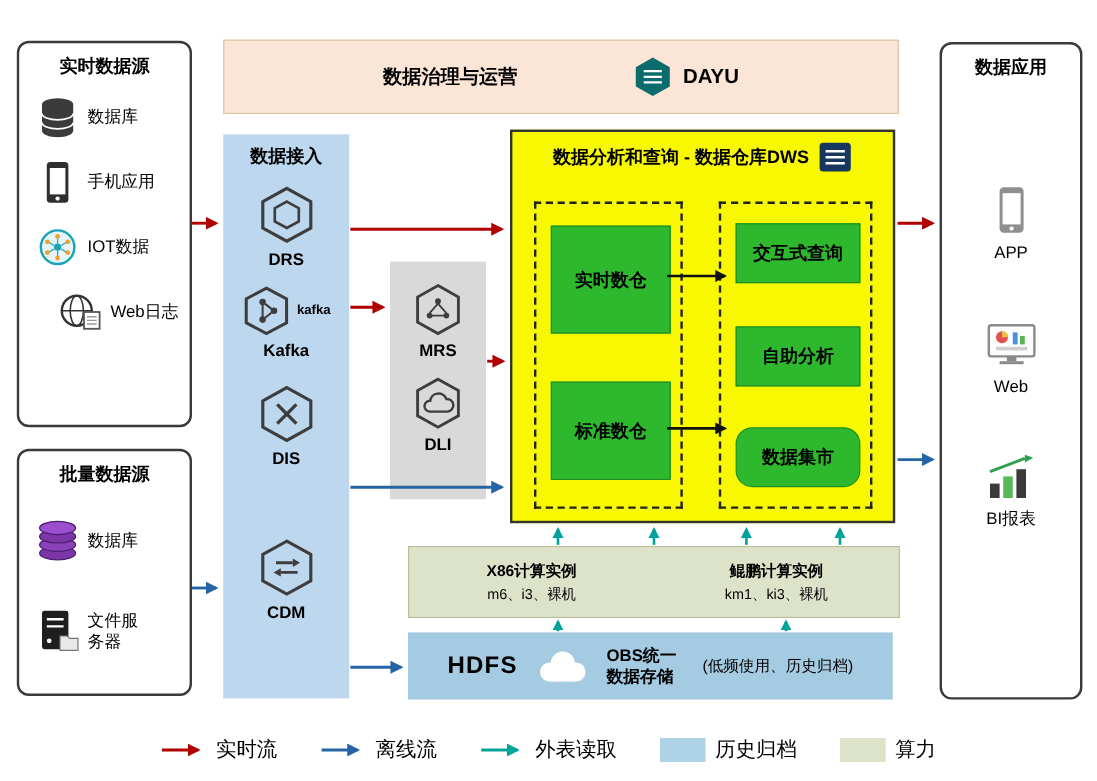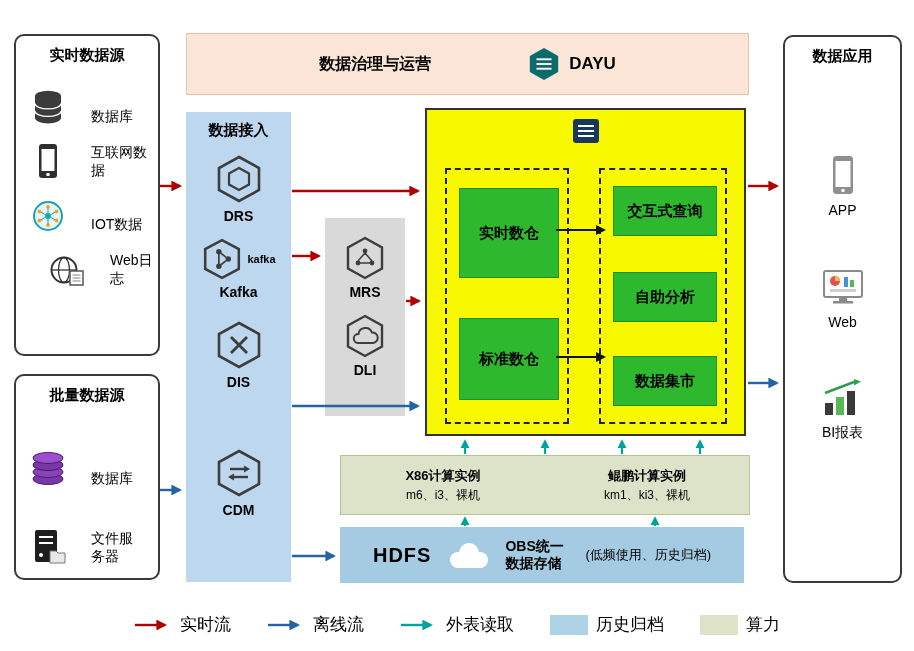--- a/index.html
+++ b/index.html
@@ -1,21 +1,21 @@
 <!DOCTYPE html>
 <html><head>
 <meta charset="utf-8">
 <style>
   html,body{margin:0;padding:0;background:#fff;}
   body{font-family:"Liberation Sans","DejaVu Sans",sans-serif;color:#000;}
   #stage{position:relative;width:914px;height:651px;background:#fff;overflow:hidden;}
   .abs{position:absolute;}
   .outline-box{border:2px solid #3a3a3a;border-radius:10px;background:#fff;box-sizing:border-box;}
   .box-title{font-weight:bold;font-size:15px;text-align:center;margin-top:10px;}
-  .src-item{display:flex;align-items:flex-end;gap:24px;padding-left:13px;box-sizing:border-box;}
+  .src-item{display:flex;align-items:center;gap:6px;padding-left:13px;box-sizing:border-box;}
   .src-item .ic{width:38px;display:flex;justify-content:center;flex:0 0 38px;}
   .src-label{font-size:14px;line-height:1.25;width:66px;}
   .svc{position:absolute;width:100%;display:flex;flex-direction:column;align-items:center;gap:4px;}
   .svc-name{font-weight:bold;font-size:14px;}
   .green-box{position:absolute;background:#2eb82e;border:1px solid #1f8f1f;display:flex;align-items:center;justify-content:center;font-weight:bold;font-size:15px;box-sizing:border-box;font-family:Liberation Serif, serif;}
   .dashed-group{position:absolute;border:2px dashed #222;box-sizing:border-box;}
   .legend-row{position:absolute;left:0;top:613px;width:914px;display:flex;justify-content:center;align-items:center;gap:36px;font-size:17px;}
   .legend-item{display:flex;align-items:center;gap:8px;}
   .swatch{width:38px;height:20px;display:inline-block;}
   .compute-half{flex:1;display:flex;flex-direction:column;align-items:center;justify-content:center;gap:2px;}
@@ -42,21 +42,21 @@
         <span class="src-label">数据库</span>
       </div>
       <div class="src-item" style="height:54px;">
         <span class="ic">
           <svg width="26" height="36" viewBox="0 0 26 36">
               <rect x="4" y="1" width="18" height="34" rx="3" fill="#2f2f2f"></rect>
               <rect x="6.5" y="6" width="13" height="22" fill="#fff"></rect>
               <circle cx="13" cy="31.5" r="1.8" fill="#fff"></circle>
             </svg>
         </span>
-        <span class="src-label">互联网数据</span>
+        <span class="src-label">手机应用</span>
       </div>
       <div class="src-item" style="height:54px;">
         <span class="ic">
           <svg width="36" height="34" viewBox="0 0 36 34">
               <circle cx="18" cy="17" r="14" fill="#e6f6f8" stroke="#19a3b5" stroke-width="2"></circle>
               <circle cx="18" cy="17" r="3" fill="#19a3b5"></circle>
               <g stroke="#19a3b5" stroke-width="1">
                 <line x1="18" y1="10" x2="18" y2="14"></line>
                 <line x1="25" y1="13" x2="21" y2="15.5"></line>
                 <line x1="25" y1="21" x2="21" y2="18.5"></line>
@@ -226,20 +226,21 @@
             <polygon points="21,2 38,11.5 38,32.5 21,42 4,32.5 4,11.5" fill="none" stroke="#3d3d3d" stroke-width="2.4"></polygon>
             <path d="M14 29a4.5 4.5 0 0 1 .5-9 7 7 0 0 1 13.5-1.5 5 5 0 0 1 1 10.5z" fill="none" stroke="#3d3d3d" stroke-width="2"></path>
           </svg>
       </span>
       <span class="svc-name">DLI</span>
     </div>
   </div>
 
   <div class="abs" style="left:425px;top:108px;width:321px;height:328px;background:#f8f800;border:2px solid #333;box-sizing:border-box;">
     <div style="position:absolute;top:8px;left:0;width:100%;display:flex;align-items:center;justify-content:center;gap:8px;">
+      <span style="font-weight:bold;font-size:15px;">数据分析和查询 - 数据仓库DWS</span>
       <span>
         <svg width="28" height="26" viewBox="0 0 28 26">
             <rect x="1" y="1" width="26" height="24" rx="3" fill="#17375e"></rect>
             <g stroke="#fff" stroke-width="2">
               <line x1="6" y1="8" x2="22" y2="8"></line>
               <line x1="6" y1="13" x2="22" y2="13"></line>
               <line x1="6" y1="18" x2="22" y2="18"></line>
             </g>
           </svg>
       </span>
@@ -252,21 +253,21 @@
         <span>标准数仓</span>
       </div>
     </div>
     <div class="dashed-group" style="left:172px;top:58px;width:128px;height:256px;">
       <div class="green-box" style="left:12px;top:16px;width:104px;height:50px;">
         <span>交互式查询</span>
       </div>
       <div class="green-box" style="left:12px;top:102px;width:104px;height:50px;">
         <span>自助分析</span>
       </div>
-      <div class="green-box" style="left:12px;top:186px;width:104px;height:50px;">
+      <div class="green-box" style="left:12px;top:186px;width:104px;height:50px;border-radius:14px;">
         <span>数据集市</span>
       </div>
     </div>
   </div>
 
   <div class="abs" style="left:340px;top:455px;width:410px;height:60px;background:#dde3c9;border:1px solid #b9c19c;box-sizing:border-box;display:flex;">
     <div class="compute-half">
       <span class="compute-title">X86计算实例</span>
       <span class="compute-sub">m6、i3、裸机</span>
     </div>

